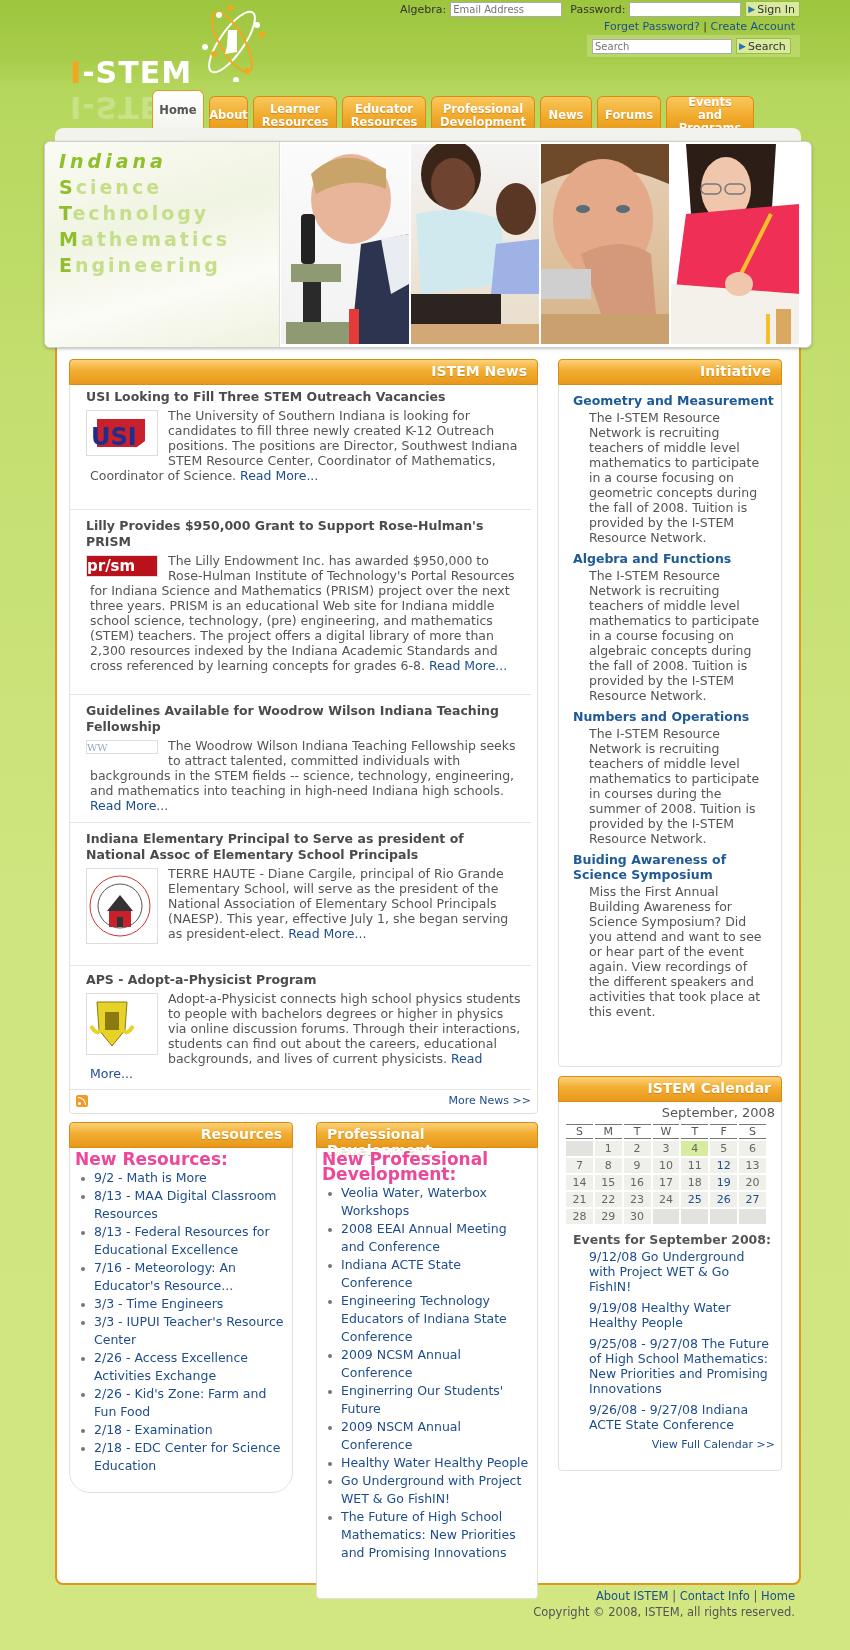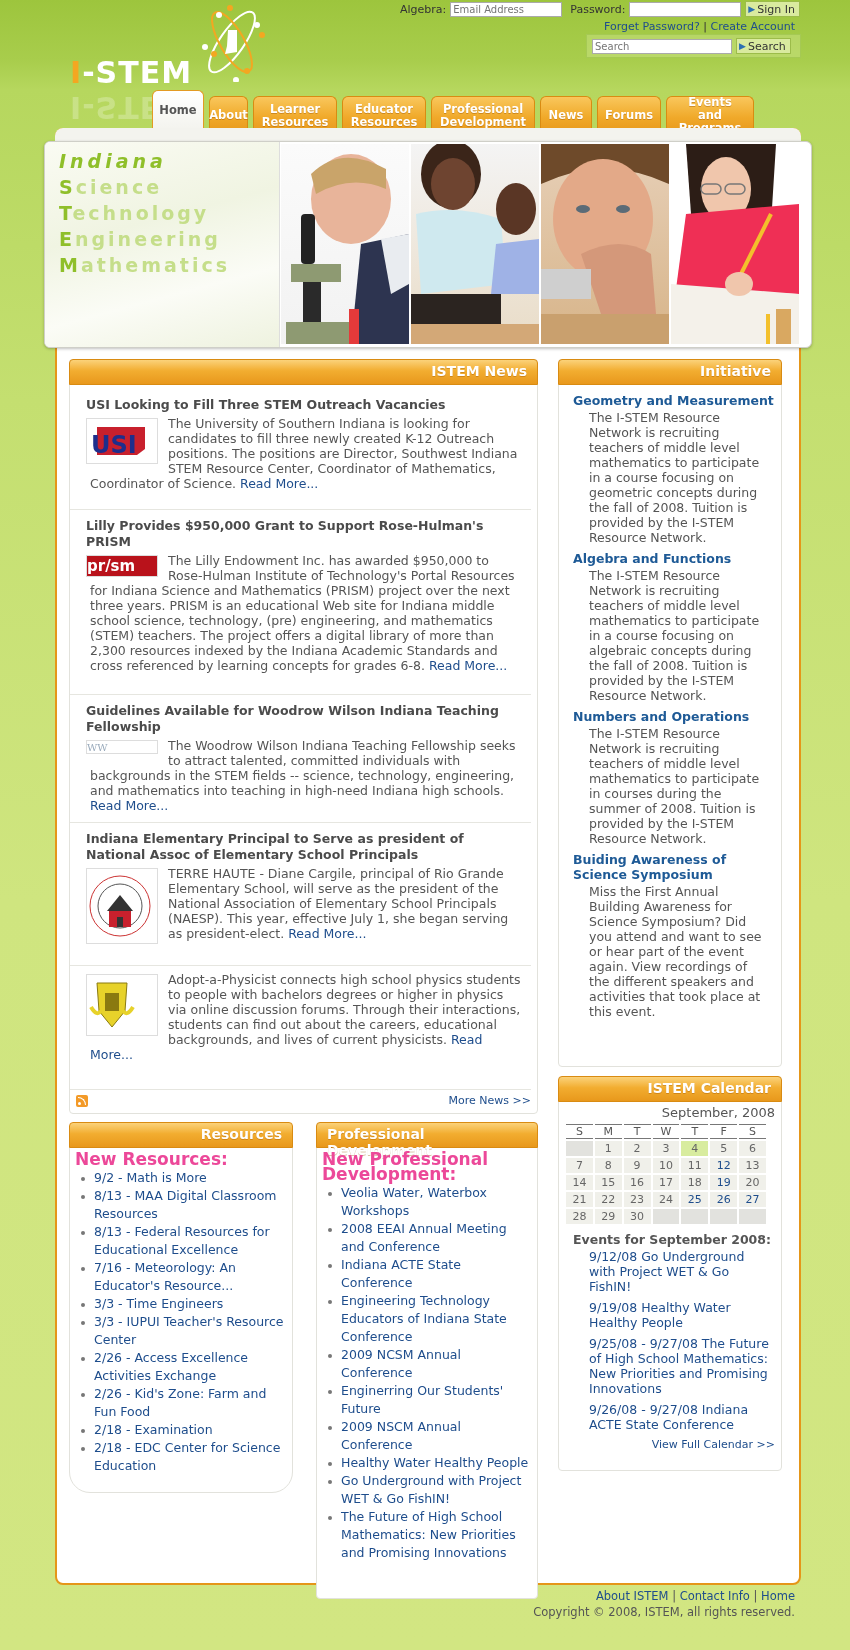--- a/index.html
+++ b/index.html
@@ -150,22 +150,22 @@
 </div>
 
 <div id="frame"></div>
 <div id="frame-top"></div>
 
 <div id="banner">
   <div class="banner-left acronym">
     <div class="ind">Indiana</div>
     <div><span class="first">S</span><span>cience</span></div>
     <div><span class="first">T</span><span>echnology</span></div>
+    <div><span class="first">M</span><span>athematics</span></div>
     <div><span class="first">E</span><span>ngineering</span></div>
-    <div><span class="first">M</span><span>athematics</span></div>
   </div>
   <div class="photos">
     <div class="photo" style="background:linear-gradient(180deg,#fbfbfb 0%,#f2f2f2 100%)">
       <svg width="128" height="200" viewBox="0 0 128 200">
         <ellipse cx="70" cy="55" rx="40" ry="45" fill="#e8b49a"></ellipse>
         <path d="M30 30 Q60 0 105 25 L105 45 Q70 30 35 50 Z" fill="#c9a46a"></path>
         <path d="M80 100 L128 90 L128 200 L70 200 Z" fill="#2d3450"></path>
         <path d="M100 95 L128 90 L128 140 L110 150 Z" fill="#e9ecf0"></path>
         <rect x="20" y="70" width="14" height="50" rx="4" fill="#222"></rect>
         <rect x="10" y="120" width="50" height="18" fill="#8e9a72"></rect>
@@ -209,21 +209,21 @@
         <rect x="95" y="170" width="4" height="30" fill="#f3c02c"></rect>
         <rect x="105" y="165" width="15" height="35" fill="#d9a861"></rect>
       </svg>
     </div>
   </div>
 </div>
 
 <div class="box" style="left:69px; top:359px; width:469px; height:755px;">
   <div class="box-head">ISTEM News</div>
 
-  <div class="news-item" style="height:125px; padding-top:12px;">
+  <div class="news-item" style="height:125px; padding-top:4px;">
     <div class="news-title">USI Looking to Fill Three STEM Outreach Vacancies</div>
     <div class="news-body">
       <div class="news-thumb" style="height:46px">
         <svg width="60" height="36" viewBox="0 0 60 36">
             <path d="M10 4 L58 4 L58 26 L50 32 L10 32 Z" fill="#c8202d"></path>
             <text x="4" y="30" font-family="DejaVu Sans" font-weight="900" font-size="24" fill="#1e2e8c">USI</text>
           </svg>
       </div>
       <span>The University of Southern Indiana is looking for candidates to fill three newly created K-12 Outreach positions. The positions are Director, Southwest Indiana STEM Resource Center, Coordinator of Mathematics, Coordinator of Science. </span><a>Read More...</a>
     </div>
@@ -259,20 +259,21 @@
             <path d="M20 40 L33 24 L46 40 Z" fill="#333"></path>
             <rect x="22" y="40" width="22" height="16" fill="#c8202d"></rect>
             <rect x="30" y="46" width="6" height="10" fill="#333"></rect>
           </svg>
       </div>
       <span>TERRE HAUTE - Diane Cargile, principal of Rio Grande Elementary School, will serve as the president of the National Association of Elementary School Principals (NAESP). This year, effective July 1, she began serving as president-elect. </span><a>Read More...</a>
     </div>
   </div>
 
   <div class="news-item" style="height:124px; padding-top:6px;">
+    <div class="news-title">APS - Adopt-a-Physicist Program</div>
     <div class="news-body">
       <div class="news-thumb" style="height:62px">
         <svg width="50" height="56" viewBox="0 0 50 56">
             <path d="M10 6 L40 6 L38 34 L25 50 L12 34 Z" fill="#e7d22a" stroke="#8a7a10" stroke-width="1"></path>
             <rect x="18" y="16" width="14" height="18" fill="#8a7a10"></rect>
             <path d="M4 30 Q10 40 14 34 M46 30 Q40 40 36 34" stroke="#e7d22a" stroke-width="4" fill="none"></path>
           </svg>
       </div>
       <span>Adopt-a-Physicist connects high school physics students to people with bachelors degrees or higher in physics via online discussion forums. Through their interactions, students can find out about the careers, educational backgrounds, and lives of current physicists. </span><a>Read More...</a>
     </div>

